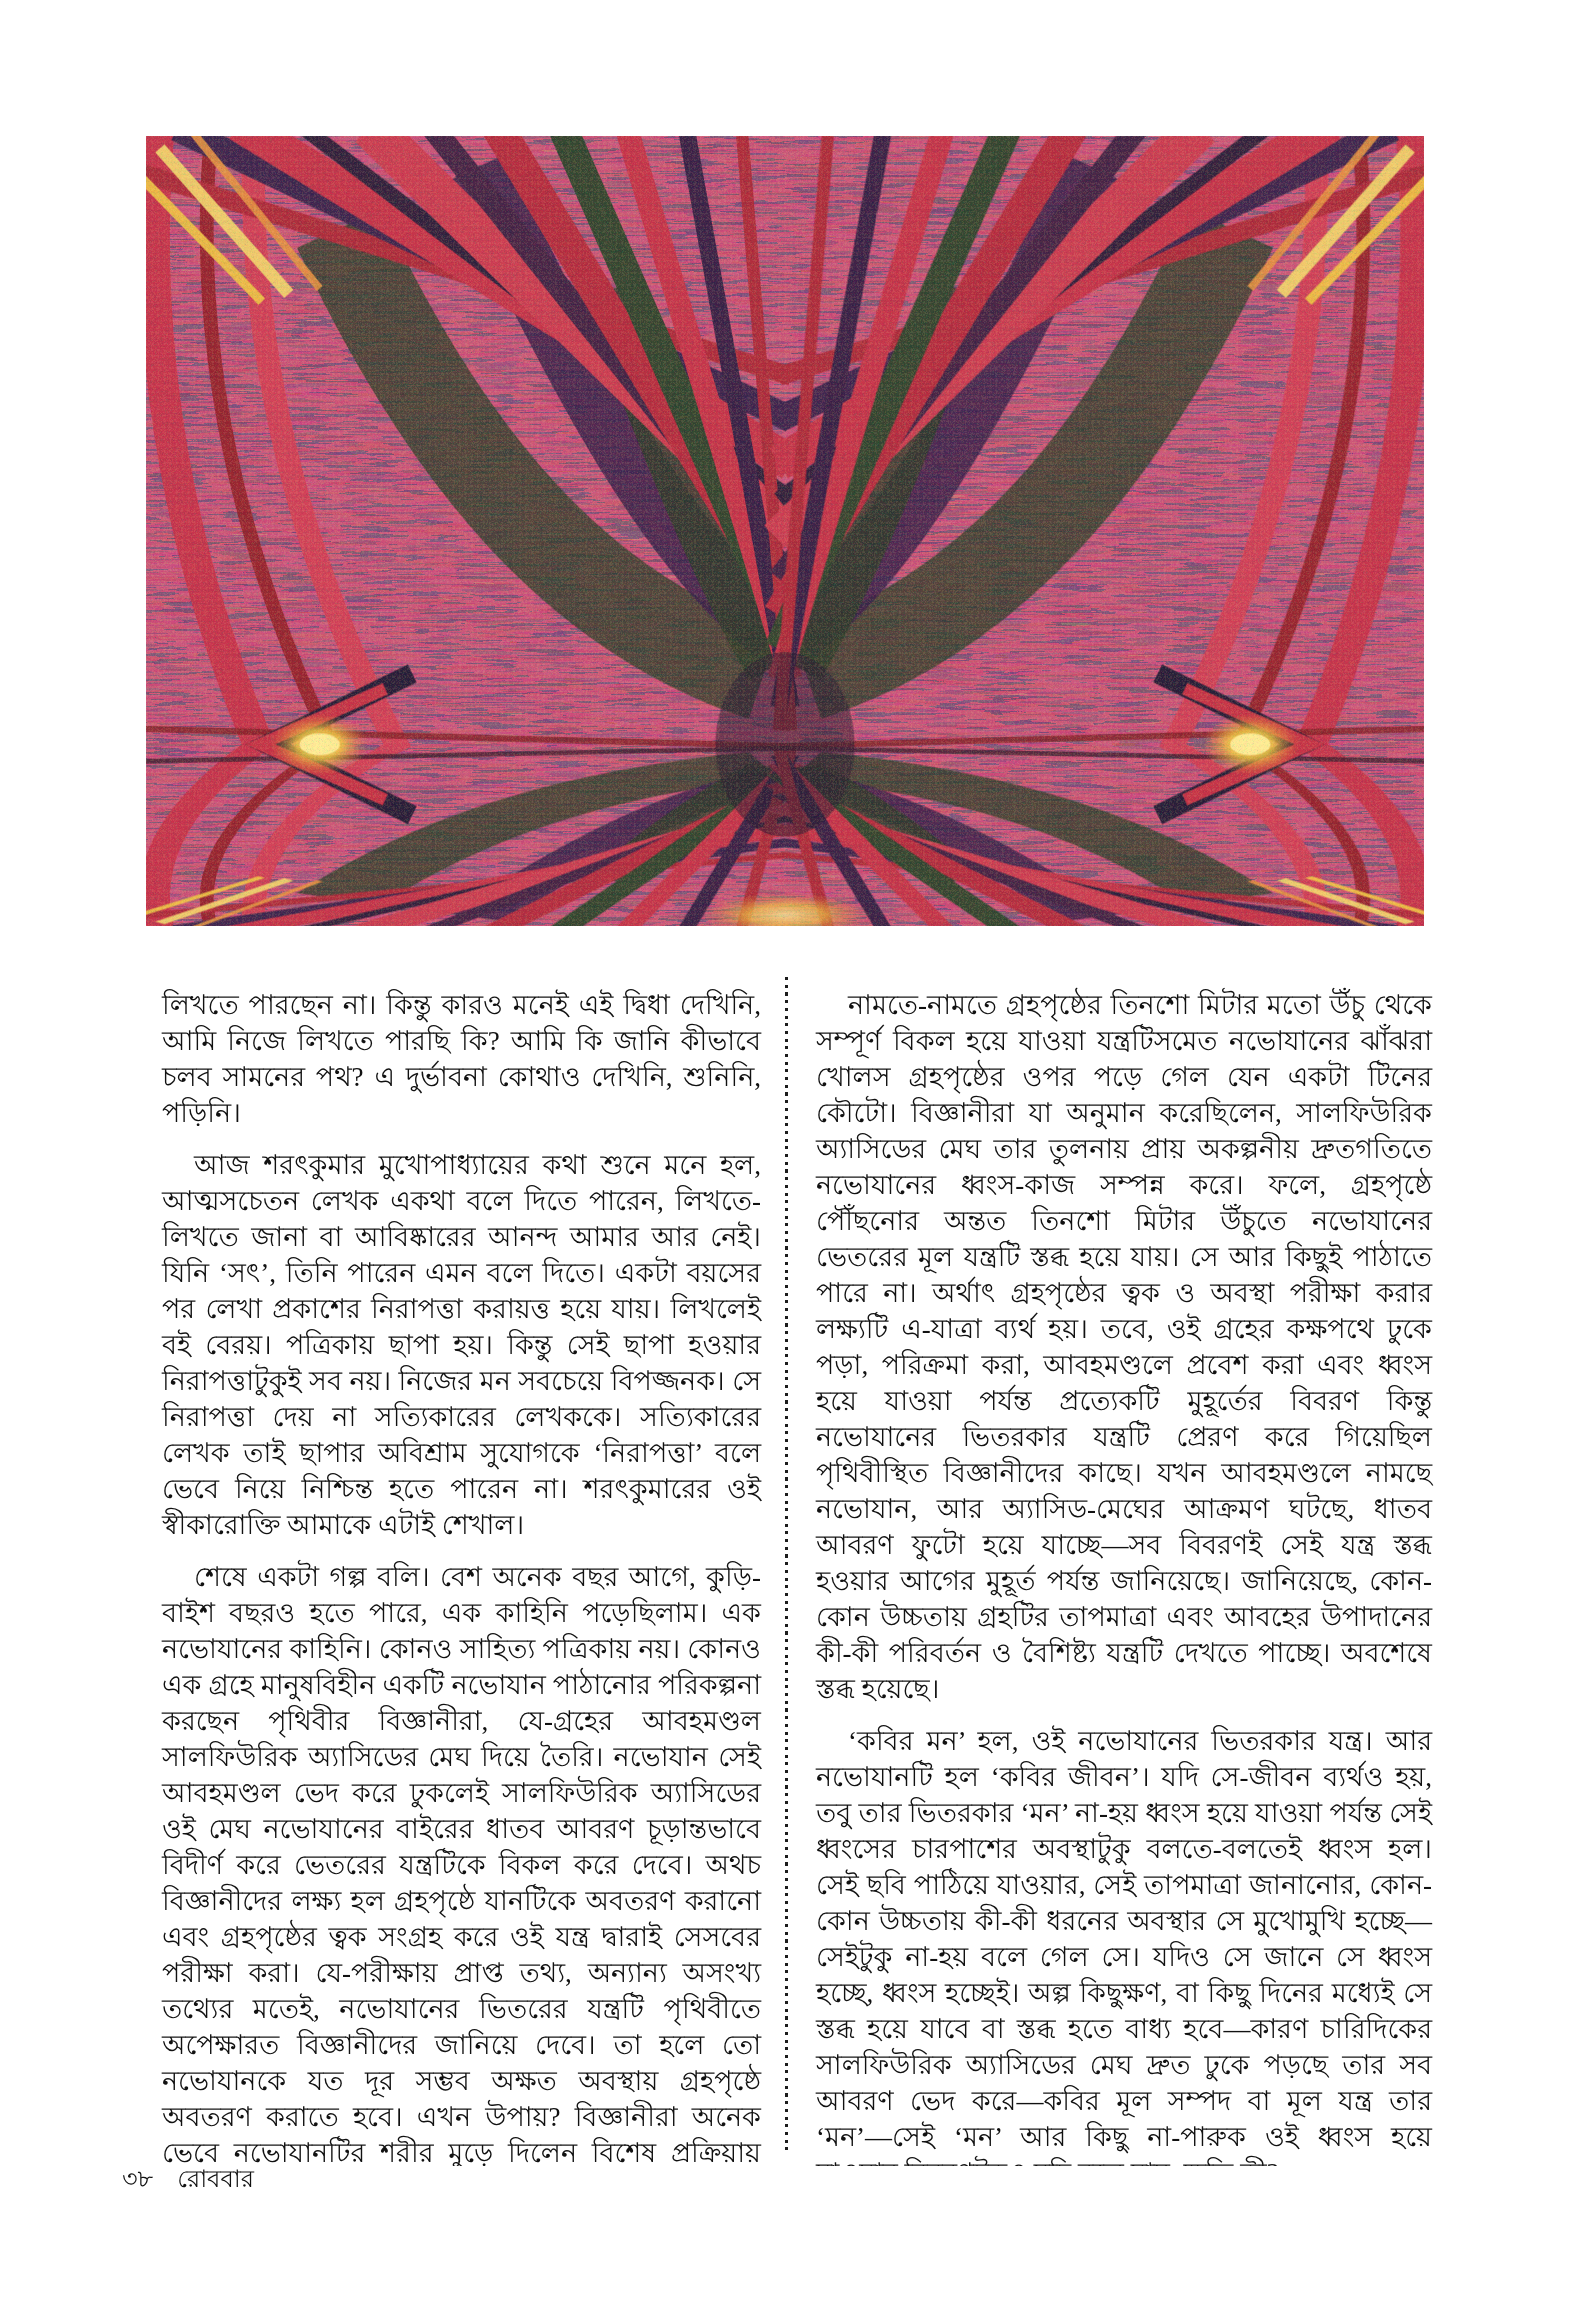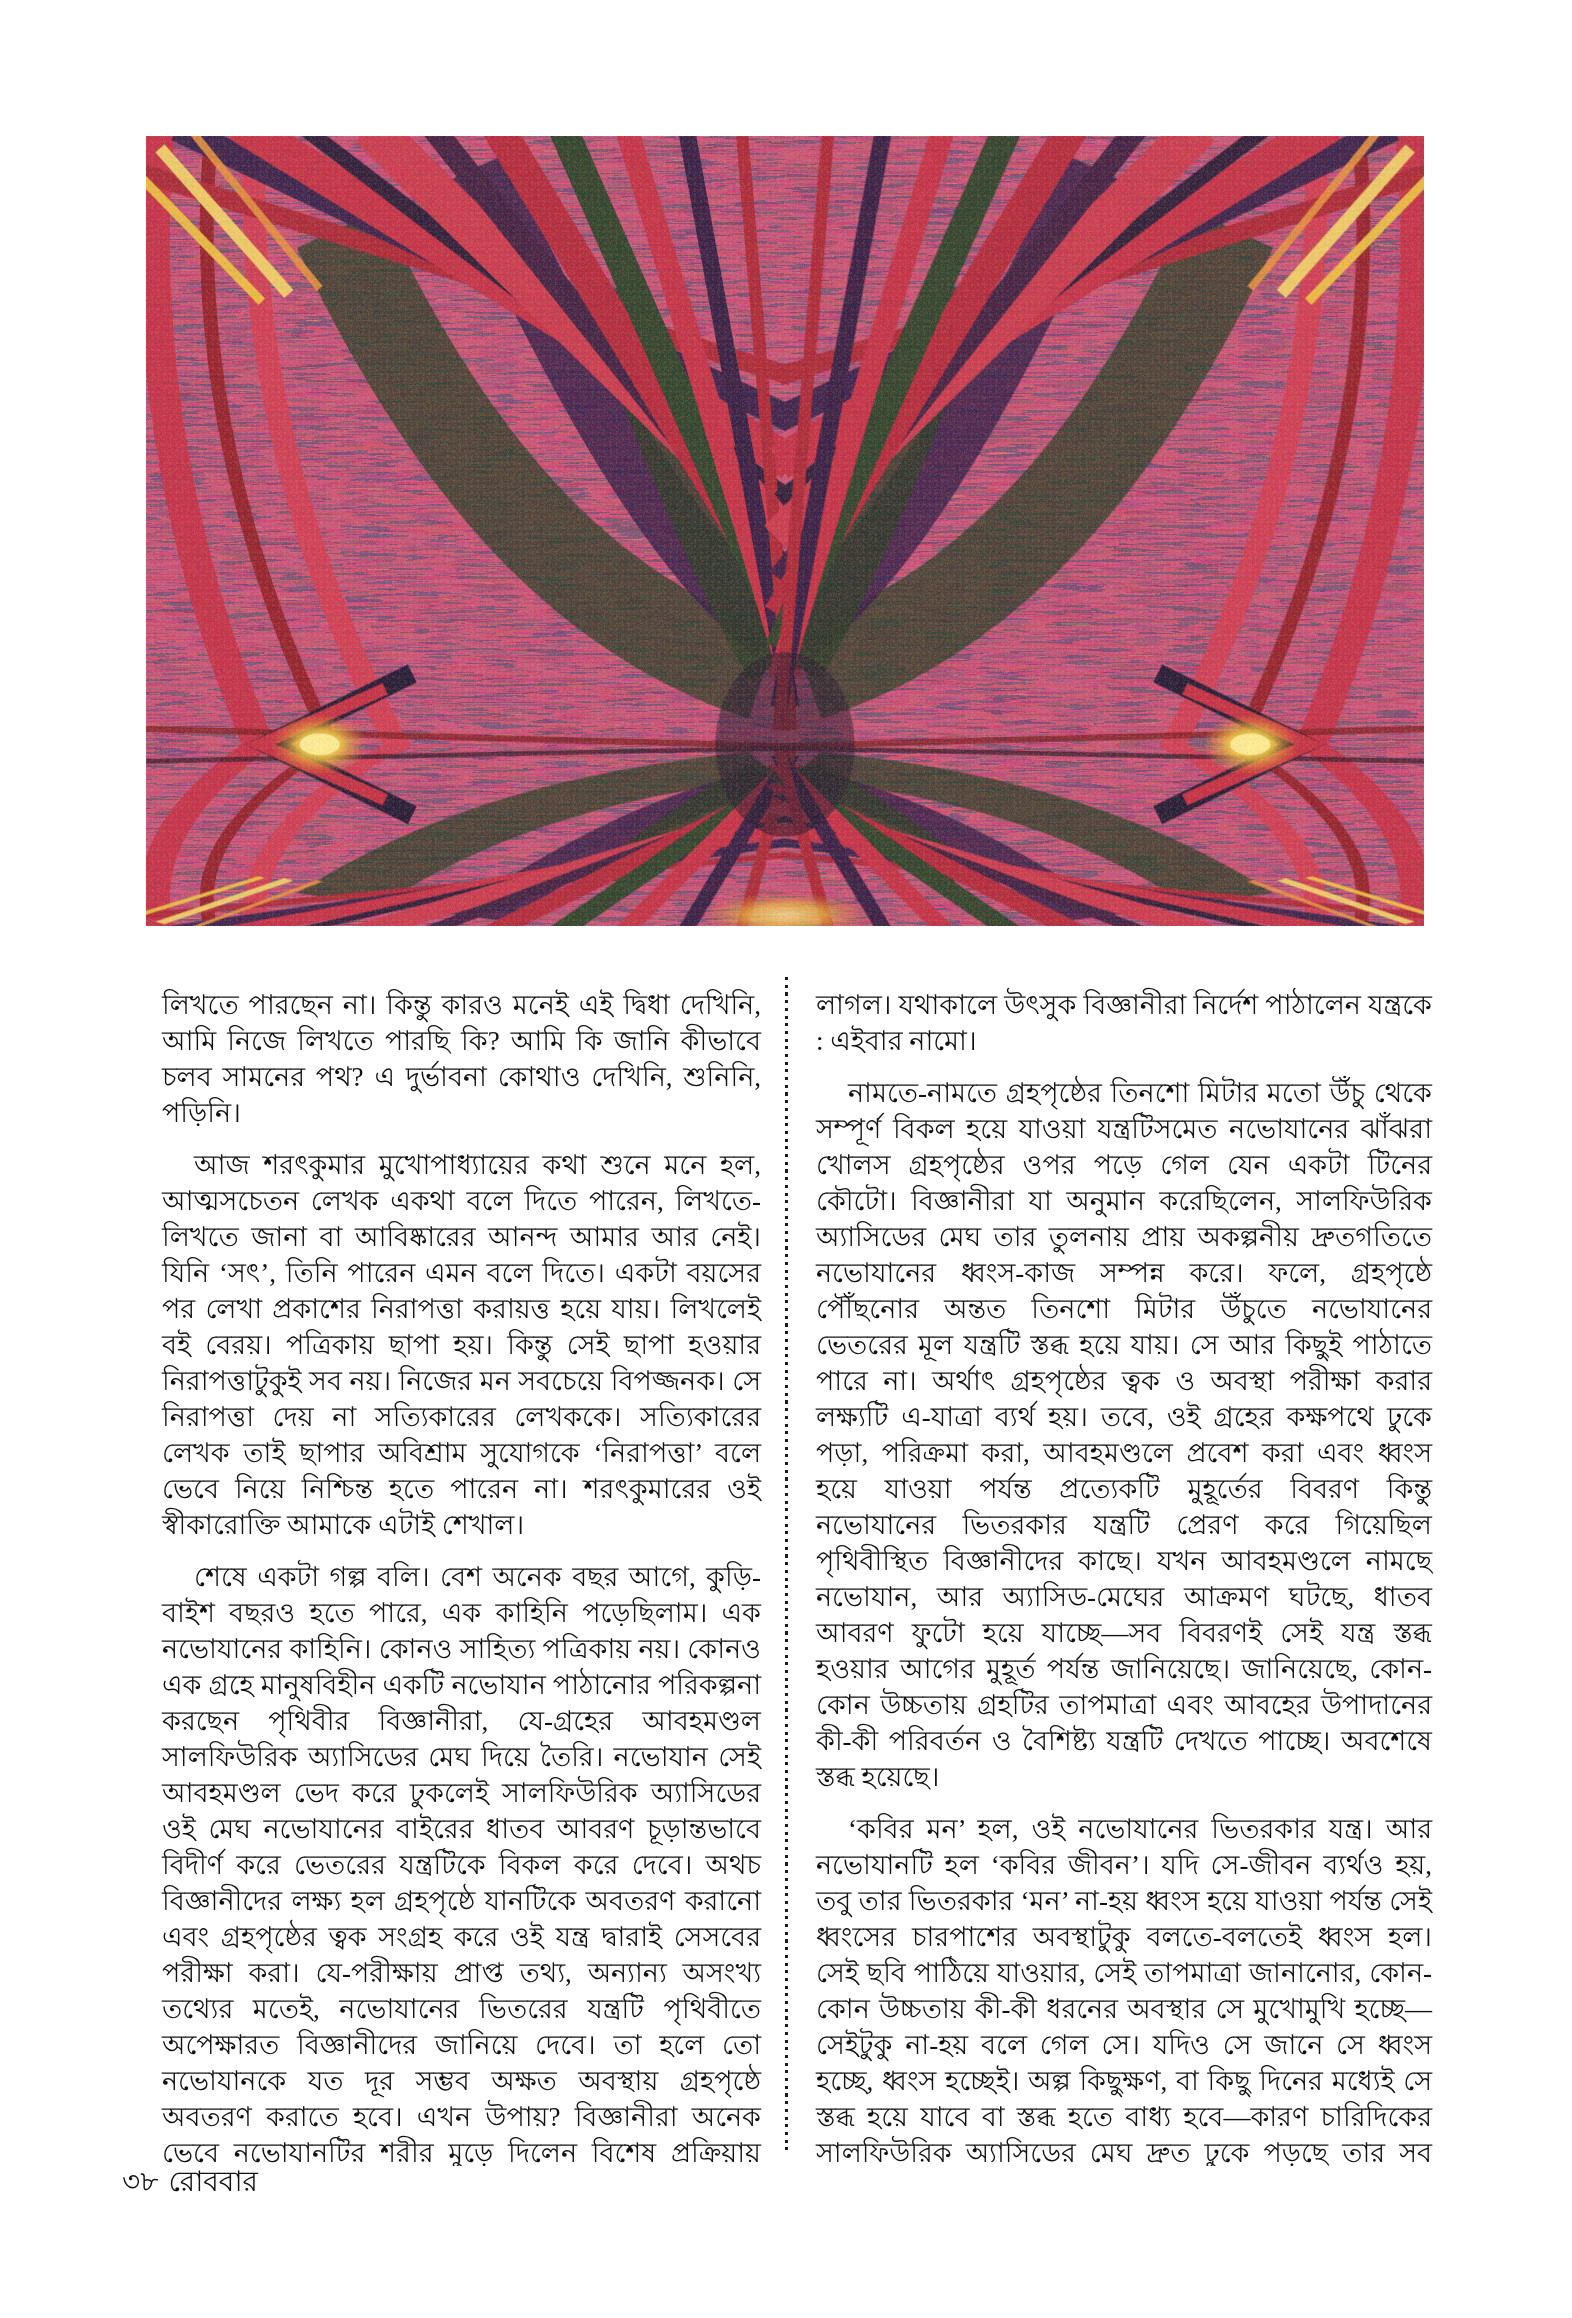--- a/index.html
+++ b/index.html
@@ -38,24 +38,24 @@
   .col p.cont{text-indent:0;}
   .divider{
     position:absolute;
     left:639px; top:6.2px;
     width:3.1px; height:1178px;
     background:repeating-linear-gradient(to bottom,#1c1c1c 0 3.1px,transparent 3.1px 7.7px);
   }
   .footer{
     position:absolute;
     left:122px; top:2160px;
-    font-size:28px;
+    font-size:24px;
     display:flex;
     align-items:flex-start;
-    gap:10px;
+    gap:24px;
   }
 </style>
 </head>
 <body>
 
 <div class="page">
 
   <div class="artwork">
     <svg viewBox="0 0 1656 1026" preserveAspectRatio="none">
       <defs>
@@ -148,21 +148,20 @@
     <div class="col col-left">
       <p class="cont">লিখতে পারছেন না। কিন্তু কারও মনেই এই দ্বিধা দেখিনি, আমি নিজে লিখতে পারছি কি? আমি কি জানি কীভাবে চলব সামনের পথ? এ দুর্ভাবনা কোথাও দেখিনি, শুনিনি, পড়িনি।</p>
       <p>আজ শরৎকুমার মুখোপাধ্যায়ের কথা শুনে মনে হল, আত্মসচেতন লেখক একথা বলে দিতে পারেন, লিখতে-লিখতে জানা বা আবিষ্কারের আনন্দ আমার আর নেই। যিনি ‘সৎ’, তিনি পারেন এমন বলে দিতে। একটা বয়সের পর লেখা প্রকাশের নিরাপত্তা করায়ত্ত হয়ে যায়। লিখলেই বই বেরয়। পত্রিকায় ছাপা হয়। কিন্তু সেই ছাপা হওয়ার নিরাপত্তাটুকুই সব নয়। নিজের মন সবচেয়ে বিপজ্জনক। সে নিরাপত্তা দেয় না সত্যিকারের লেখককে। সত্যিকারের লেখক তাই ছাপার অবিশ্রাম সুযোগকে ‘নিরাপত্তা’ বলে ভেবে নিয়ে নিশ্চিন্ত হতে পারেন না। শরৎকুমারের ওই স্বীকারোক্তি আমাকে এটাই শেখাল।</p>
       <p>শেষে একটা গল্প বলি। বেশ অনেক বছর আগে, কুড়ি-বাইশ বছরও হতে পারে, এক কাহিনি পড়েছিলাম। এক নভোযানের কাহিনি। কোনও সাহিত্য পত্রিকায় নয়। কোনও এক গ্রহে মানুষবিহীন একটি নভোযান পাঠানোর পরিকল্পনা করছেন পৃথিবীর বিজ্ঞানীরা, যে-গ্রহের আবহমণ্ডল সালফিউরিক অ্যাসিডের মেঘ দিয়ে তৈরি। নভোযান সেই আবহমণ্ডল ভেদ করে ঢুকলেই সালফিউরিক অ্যাসিডের ওই মেঘ নভোযানের বাইরের ধাতব আবরণ চূড়ান্তভাবে বিদীর্ণ করে ভেতরের যন্ত্রটিকে বিকল করে দেবে। অথচ বিজ্ঞানীদের লক্ষ্য হল গ্রহপৃষ্ঠে যানটিকে অবতরণ করানো এবং গ্রহপৃষ্ঠের ত্বক সংগ্রহ করে ওই যন্ত্র দ্বারাই সেসবের পরীক্ষা করা। যে-পরীক্ষায় প্রাপ্ত তথ্য, অন্যান্য অসংখ্য তথ্যের মতেই, নভোযানের ভিতরের যন্ত্রটি পৃথিবীতে অপেক্ষারত বিজ্ঞানীদের জানিয়ে দেবে। তা হলে তো নভোযানকে যত দূর সম্ভব অক্ষত অবস্থায় গ্রহপৃষ্ঠে অবতরণ করাতে হবে। এখন উপায়? বিজ্ঞানীরা অনেক ভেবে নভোযানটির শরীর মুড়ে দিলেন বিশেষ প্রক্রিয়ায় তৈরি করা এক সংকর ধাতুর চাদর দিয়ে। স্তরের-পর-স্তর রইল, যাতে নভোযানের গাত্র ভেদ করলেও ক্ষতি অল্প হয়, এবং ভেতরে কলকব্জা, বিশেষত মূল যন্ত্রটি একেবারে অক্ষত থেকে তার তথ্যাদি পাঠানোর কাজ করে যেতে পারে।</p>
 
     </div>
 
     <div class="divider"></div>
 
     <div class="col col-right">
-      <p class="cont">লাগল। যথাকালে উৎসুক বিজ্ঞানীরা নির্দেশ পাঠালেন যন্ত্রকে : এইবার নামো।</p>
       <p>নামতে-নামতে গ্রহপৃষ্ঠের তিনশো মিটার মতো উঁচু থেকে সম্পূর্ণ বিকল হয়ে যাওয়া যন্ত্রটিসমেত নভোযানের ঝাঁঝরা খোলস গ্রহপৃষ্ঠের ওপর পড়ে গেল যেন একটা টিনের কৌটো। বিজ্ঞানীরা যা অনুমান করেছিলেন, সালফিউরিক অ্যাসিডের মেঘ তার তুলনায় প্রায় অকল্পনীয় দ্রুতগতিতে নভোযানের ধ্বংস-কাজ সম্পন্ন করে। ফলে, গ্রহপৃষ্ঠে পৌঁছনোর অন্তত তিনশো মিটার উঁচুতে নভোযানের ভেতরের মূল যন্ত্রটি স্তব্ধ হয়ে যায়। সে আর কিছুই পাঠাতে পারে না। অর্থাৎ গ্রহপৃষ্ঠের ত্বক ও অবস্থা পরীক্ষা করার লক্ষ্যটি এ-যাত্রা ব্যর্থ হয়। তবে, ওই গ্রহের কক্ষপথে ঢুকে পড়া, পরিক্রমা করা, আবহমণ্ডলে প্রবেশ করা এবং ধ্বংস হয়ে যাওয়া পর্যন্ত প্রত্যেকটি মুহূর্তের বিবরণ কিন্তু নভোযানের ভিতরকার যন্ত্রটি প্রেরণ করে গিয়েছিল পৃথিবীস্থিত বিজ্ঞানীদের কাছে। যখন আবহমণ্ডলে নামছে নভোযান, আর অ্যাসিড-মেঘের আক্রমণ ঘটছে, ধাতব আবরণ ফুটো হয়ে যাচ্ছে—সব বিবরণই সেই যন্ত্র স্তব্ধ হওয়ার আগের মুহূর্ত পর্যন্ত জানিয়েছে। জানিয়েছে, কোন-কোন উচ্চতায় গ্রহটির তাপমাত্রা এবং আবহের উপাদানের কী-কী পরিবর্তন ও বৈশিষ্ট্য যন্ত্রটি দেখতে পাচ্ছে। অবশেষে স্তব্ধ হয়েছে।</p>
       <p>‘কবির মন’ হল, ওই নভোযানের ভিতরকার যন্ত্র। আর নভোযানটি হল ‘কবির জীবন’। যদি সে-জীবন ব্যর্থও হয়, তবু তার ভিতরকার ‘মন’ না-হয় ধ্বংস হয়ে যাওয়া পর্যন্ত সেই ধ্বংসের চারপাশের অবস্থাটুকু বলতে-বলতেই ধ্বংস হল। সেই ছবি পাঠিয়ে যাওয়ার, সেই তাপমাত্রা জানানোর, কোন-কোন উচ্চতায় কী-কী ধরনের অবস্থার সে মুখোমুখি হচ্ছে—সেইটুকু না-হয় বলে গেল সে। যদিও সে জানে সে ধ্বংস হচ্ছে, ধ্বংস হচ্ছেই। অল্প কিছুক্ষণ, বা কিছু দিনের মধ্যেই সে স্তব্ধ হয়ে যাবে বা স্তব্ধ হতে বাধ্য হবে—কারণ চারিদিকের সালফিউরিক অ্যাসিডের মেঘ দ্রুত ঢুকে পড়ছে তার সব আবরণ ভেদ করে—কবির মূল সম্পদ বা মূল যন্ত্র তার ‘মন’—সেই ‘মন’ আর কিছু না-পারুক ওই ধ্বংস হয়ে যাওয়ার বিবরণটুকুও যদি বলে যায়, ক্ষতি কী?</p>
     </div>
   </div>
 
   <div class="footer">
     <span>৩৮</span>
     <span>রোববার</span>
   </div>
 

